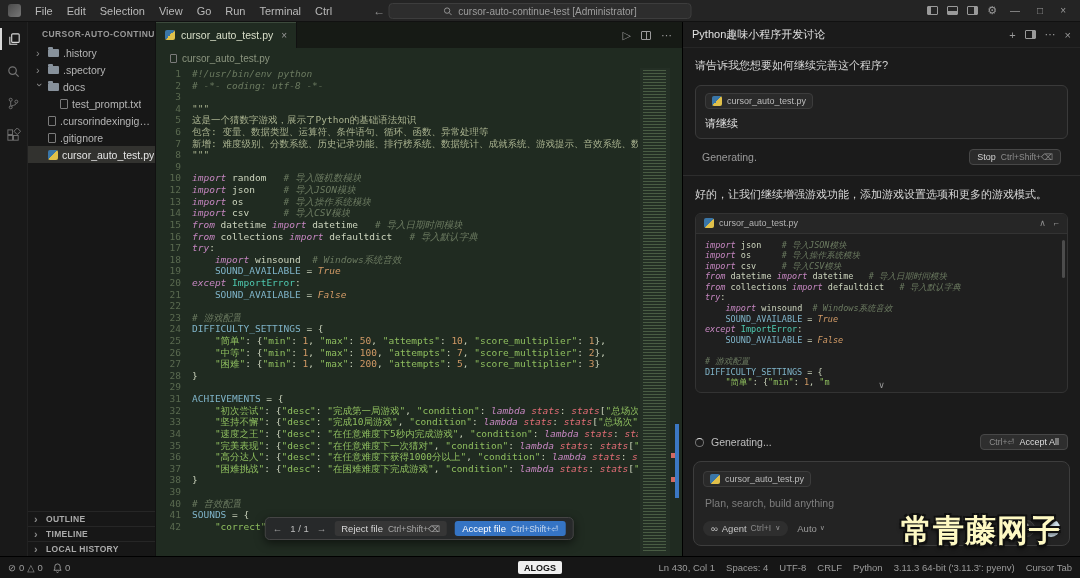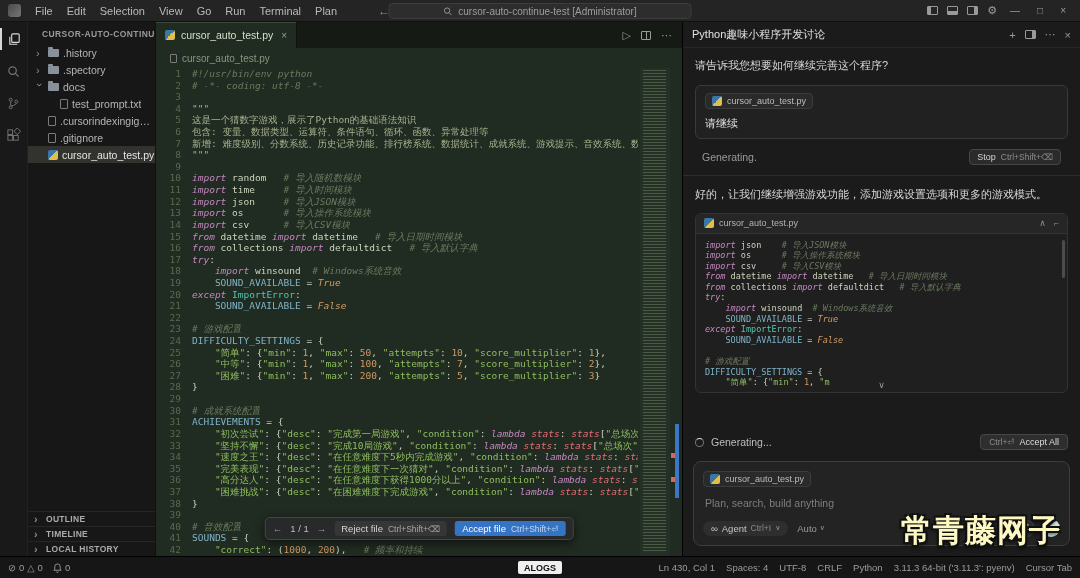--- a/index.html
+++ b/index.html
@@ -178,21 +178,21 @@
   <header class="titlebar">
     <span class="logo"></span>
     <nav class="menus" style="display:flex">
         <span class="menu-item">File</span>
         <span class="menu-item">Edit</span>
         <span class="menu-item">Selection</span>
         <span class="menu-item">View</span>
         <span class="menu-item">Go</span>
         <span class="menu-item">Run</span>
         <span class="menu-item">Terminal</span>
-        <span class="menu-item">Plan</span>
+        <span class="menu-item">Ctrl</span>
       </nav>
     <span class="nav-arrows">
       <span>←</span>
       <span>→</span>
     </span>
     <div class="title-pill">
       <svg width="9" height="9" viewBox="0 0 10 10">
           <circle cx="4" cy="4" r="3" fill="none" stroke="#9d9d9d"></circle>
           <line x1="6.2" y1="6.2" x2="9" y2="9" stroke="#9d9d9d"></line>
         </svg>
@@ -319,40 +319,38 @@
             <div class="cl"><span class="ln">1</span><span class="ct"><span class="tk-com">#!/usr/bin/env python</span></span></div>
             <div class="cl"><span class="ln">2</span><span class="ct"><span class="tk-com"># -*- coding: utf-8 -*-</span></span></div>
             <div class="cl"><span class="ln">3</span><span class="ct"> </span></div>
             <div class="cl"><span class="ln">4</span><span class="ct"><span class="tk-doc">"""</span></span></div>
             <div class="cl"><span class="ln">5</span><span class="ct"><span class="tk-doc">这是一个猜数字游戏，展示了Python的基础语法知识</span></span></div>
             <div class="cl"><span class="ln">6</span><span class="ct"><span class="tk-doc">包含: 变量、数据类型、运算符、条件语句、循环、函数、异常处理等</span></span></div>
             <div class="cl"><span class="ln">7</span><span class="ct"><span class="tk-doc">新增: 难度级别、分数系统、历史记录功能、排行榜系统、数据统计、成就系统、游戏提示、音效系统、数据导出</span></span></div>
             <div class="cl"><span class="ln">8</span><span class="ct"><span class="tk-doc">"""</span></span></div>
             <div class="cl"><span class="ln">9</span><span class="ct"> </span></div>
             <div class="cl"><span class="ln">10</span><span class="ct"><span class="tk-kw">import</span> random   <span class="tk-com"># 导入随机数模块</span></span></div>
-            <div class="cl"><span class="ln">11</span><span class="ct"><span class="tk-kw">import</span> time     <span class="tk-com"># 导入时间模块</span></span></div>
             <div class="cl"><span class="ln">12</span><span class="ct"><span class="tk-kw">import</span> json     <span class="tk-com"># 导入JSON模块</span></span></div>
             <div class="cl"><span class="ln">13</span><span class="ct"><span class="tk-kw">import</span> os       <span class="tk-com"># 导入操作系统模块</span></span></div>
             <div class="cl"><span class="ln">14</span><span class="ct"><span class="tk-kw">import</span> csv      <span class="tk-com"># 导入CSV模块</span></span></div>
             <div class="cl"><span class="ln">15</span><span class="ct"><span class="tk-kw">from</span> datetime <span class="tk-kw">import</span> datetime   <span class="tk-com"># 导入日期时间模块</span></span></div>
             <div class="cl"><span class="ln">16</span><span class="ct"><span class="tk-kw">from</span> collections <span class="tk-kw">import</span> defaultdict   <span class="tk-com"># 导入默认字典</span></span></div>
             <div class="cl"><span class="ln">17</span><span class="ct"><span class="tk-kw">try</span>:</span></div>
             <div class="cl"><span class="ln">18</span><span class="ct">    <span class="tk-kw">import</span> winsound  <span class="tk-com"># Windows系统音效</span></span></div>
             <div class="cl"><span class="ln">19</span><span class="ct">    <span class="tk-caps">SOUND_AVAILABLE</span> = <span class="tk-const">True</span></span></div>
             <div class="cl"><span class="ln">20</span><span class="ct"><span class="tk-kw">except</span> <span class="tk-type">ImportError</span>:</span></div>
             <div class="cl"><span class="ln">21</span><span class="ct">    <span class="tk-caps">SOUND_AVAILABLE</span> = <span class="tk-const">False</span></span></div>
             <div class="cl"><span class="ln">22</span><span class="ct"> </span></div>
             <div class="cl"><span class="ln">23</span><span class="ct"><span class="tk-com"># 游戏配置</span></span></div>
             <div class="cl"><span class="ln">24</span><span class="ct"><span class="tk-caps">DIFFICULTY_SETTINGS</span> = {</span></div>
             <div class="cl"><span class="ln">25</span><span class="ct">    <span class="tk-str">"简单"</span>: {<span class="tk-str">"min"</span>: <span class="tk-num">1</span>, <span class="tk-str">"max"</span>: <span class="tk-num">50</span>, <span class="tk-str">"attempts"</span>: <span class="tk-num">10</span>, <span class="tk-str">"score_multiplier"</span>: <span class="tk-num">1</span>},</span></div>
             <div class="cl"><span class="ln">26</span><span class="ct">    <span class="tk-str">"中等"</span>: {<span class="tk-str">"min"</span>: <span class="tk-num">1</span>, <span class="tk-str">"max"</span>: <span class="tk-num">100</span>, <span class="tk-str">"attempts"</span>: <span class="tk-num">7</span>, <span class="tk-str">"score_multiplier"</span>: <span class="tk-num">2</span>},</span></div>
             <div class="cl"><span class="ln">27</span><span class="ct">    <span class="tk-str">"困难"</span>: {<span class="tk-str">"min"</span>: <span class="tk-num">1</span>, <span class="tk-str">"max"</span>: <span class="tk-num">200</span>, <span class="tk-str">"attempts"</span>: <span class="tk-num">5</span>, <span class="tk-str">"score_multiplier"</span>: <span class="tk-num">3</span>}</span></div>
             <div class="cl"><span class="ln">28</span><span class="ct">}</span></div>
             <div class="cl"><span class="ln">29</span><span class="ct"> </span></div>
-            <div class="cl"><span class="ln">30</span><span class="ct"><span class="tk-com"># 成就系统配置</span></span></div>
             <div class="cl"><span class="ln">31</span><span class="ct"><span class="tk-caps">ACHIEVEMENTS</span> = {</span></div>
             <div class="cl"><span class="ln">32</span><span class="ct">    <span class="tk-str">"初次尝试"</span>: {<span class="tk-str">"desc"</span>: <span class="tk-str">"完成第一局游戏"</span>, <span class="tk-str">"condition"</span>: <span class="tk-kw">lambda</span> <span class="tk-param">stats</span>: <span class="tk-param">stats</span>[<span class="tk-str">"总场次"</span>] &gt;= },</span></div>
             <div class="cl"><span class="ln">33</span><span class="ct">    <span class="tk-str">"坚持不懈"</span>: {<span class="tk-str">"desc"</span>: <span class="tk-str">"完成10局游戏"</span>, <span class="tk-str">"condition"</span>: <span class="tk-kw">lambda</span> <span class="tk-param">stats</span>: <span class="tk-param">stats</span>[<span class="tk-str">"总场次"</span>] &gt;= },</span></div>
             <div class="cl"><span class="ln">34</span><span class="ct">    <span class="tk-str">"速度之王"</span>: {<span class="tk-str">"desc"</span>: <span class="tk-str">"在任意难度下5秒内完成游戏"</span>, <span class="tk-str">"condition"</span>: <span class="tk-kw">lambda</span> <span class="tk-param">stats</span>: <span class="tk-param">stats</span>[] &lt;= },</span></div>
             <div class="cl"><span class="ln">35</span><span class="ct">    <span class="tk-str">"完美表现"</span>: {<span class="tk-str">"desc"</span>: <span class="tk-str">"在任意难度下一次猜对"</span>, <span class="tk-str">"condition"</span>: <span class="tk-kw">lambda</span> <span class="tk-param">stats</span>: <span class="tk-param">stats</span>[<span class="tk-str">"最少尝试"</span>] == },</span></div>
             <div class="cl"><span class="ln">36</span><span class="ct">    <span class="tk-str">"高分达人"</span>: {<span class="tk-str">"desc"</span>: <span class="tk-str">"在任意难度下获得1000分以上"</span>, <span class="tk-str">"condition"</span>: <span class="tk-kw">lambda</span> <span class="tk-param">stats</span>: <span class="tk-param">stats</span>[] &gt;= },</span></div>
             <div class="cl"><span class="ln">37</span><span class="ct">    <span class="tk-str">"困难挑战"</span>: {<span class="tk-str">"desc"</span>: <span class="tk-str">"在困难难度下完成游戏"</span>, <span class="tk-str">"condition"</span>: <span class="tk-kw">lambda</span> <span class="tk-param">stats</span>: <span class="tk-param">stats</span>[<span class="tk-str">"困难完成"</span>] &gt;= }</span></div>
             <div class="cl"><span class="ln">38</span><span class="ct">}</span></div>
             <div class="cl"><span class="ln">39</span><span class="ct"> </span></div>
             <div class="cl"><span class="ln">40</span><span class="ct"><span class="tk-com"># 音效配置</span></span></div>

